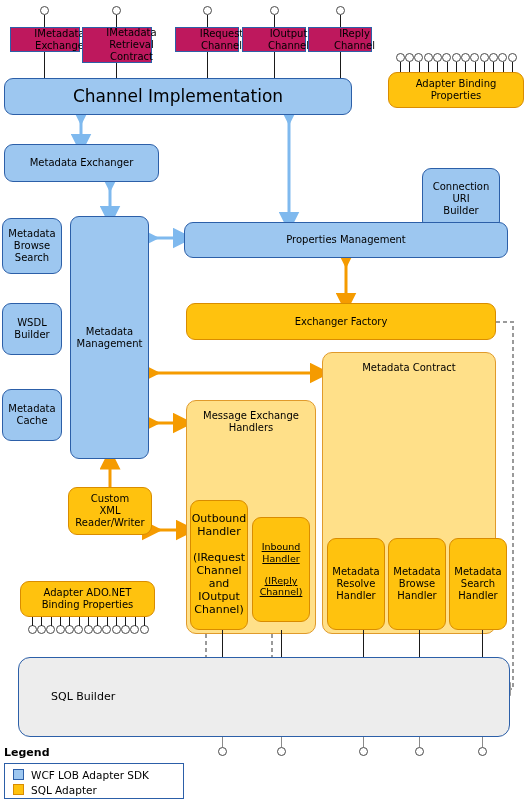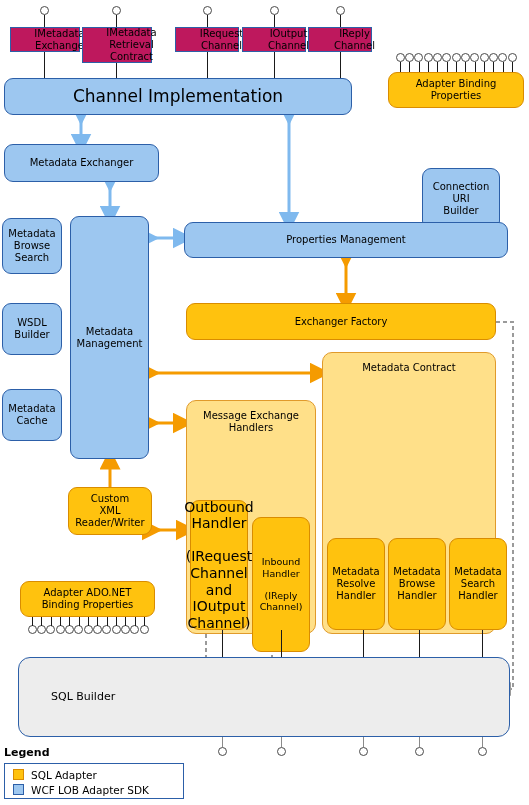--- a/index.html
+++ b/index.html
@@ -153,22 +153,22 @@
 <div class="node orange-lite" style="left:322px;top:352px;width:174px;height:282px;align-items:flex-start;padding-top:9px;">
   <span>Metadata Contract</span>
 </div>
 <div class="node orange" style="left:327px;top:538px;width:58px;height:92px;">Metadata<br>Resolve<br>Handler</div>
 <div class="node orange" style="left:388px;top:538px;width:58px;height:92px;">Metadata<br>Browse<br>Handler</div>
 <div class="node orange" style="left:449px;top:538px;width:58px;height:92px;">Metadata<br>Search<br>Handler</div>
 
 <div class="node orange-lite" style="left:186px;top:400px;width:130px;height:234px;align-items:flex-start;padding-top:9px;">
   <span>Message Exchange<br>Handlers</span>
 </div>
-<div class="node orange" style="left:190px;top:500px;width:58px;height:130px;font-size:14px;">Outbound<br>Handler<br><br>(IRequest<br>Channel<br>and<br>IOutput<br>Channel)</div>
-<div class="node orange" style="left:252px;top:517px;width:58px;height:135px;font-size:9.5px;">Inbound<br>Handler<br><br>(IReply<br>Channel)</div>
+<div class="node orange" style="left:190px;top:500px;width:58px;height:130px;font-size:11px;">Outbound<br>Handler<br><br>(IRequest<br>Channel<br>and<br>IOutput<br>Channel)</div>
+<div class="node orange" style="left:252px;top:517px;width:58px;height:105px;font-size:9.5px;text-decoration:underline;">Inbound<br>Handler<br><br>(IReply<br>Channel)</div>
 
 <div class="node orange" style="left:68px;top:487px;width:84px;height:48px;">Custom<br>XML<br>Reader/Writer</div>
 
 <div class="node orange" style="left:20px;top:581px;width:135px;height:36px;">Adapter ADO.NET<br>Binding Properties</div>
 <div id="aabp-lollis">
     <div class="lolli" style="left: 27.5px; top: 625px;"></div>
     <div class="ln vline" style="left: 32px; top: 617px; height: 9px;"></div>
     <div class="lolli" style="left: 36.8333px; top: 625px;"></div>
     <div class="ln vline" style="left: 41.3333px; top: 617px; height: 9px;"></div>
     <div class="lolli" style="left: 46.1667px; top: 625px;"></div>
@@ -215,20 +215,20 @@
     <div class="lolli" style="left: 218px; top: 747px;"></div>
     <div class="lolli" style="left: 277px; top: 747px;"></div>
     <div class="lolli" style="left: 359px; top: 747px;"></div>
     <div class="lolli" style="left: 415px; top: 747px;"></div>
     <div class="lolli" style="left: 478px; top: 747px;"></div>
   </div>
 
 <div id="legend-title">Legend</div>
 <div id="legend-box">
   <div class="lg-row">
+    <span class="sw sw-blue"></span>
+    <span>WCF LOB Adapter SDK</span>
+  </div>
+  <div class="lg-row">
     <span class="sw sw-or"></span>
     <span>SQL Adapter</span>
   </div>
-  <div class="lg-row">
-    <span class="sw sw-blue"></span>
-    <span>WCF LOB Adapter SDK</span>
-  </div>
 </div>
 
 </body></html>

